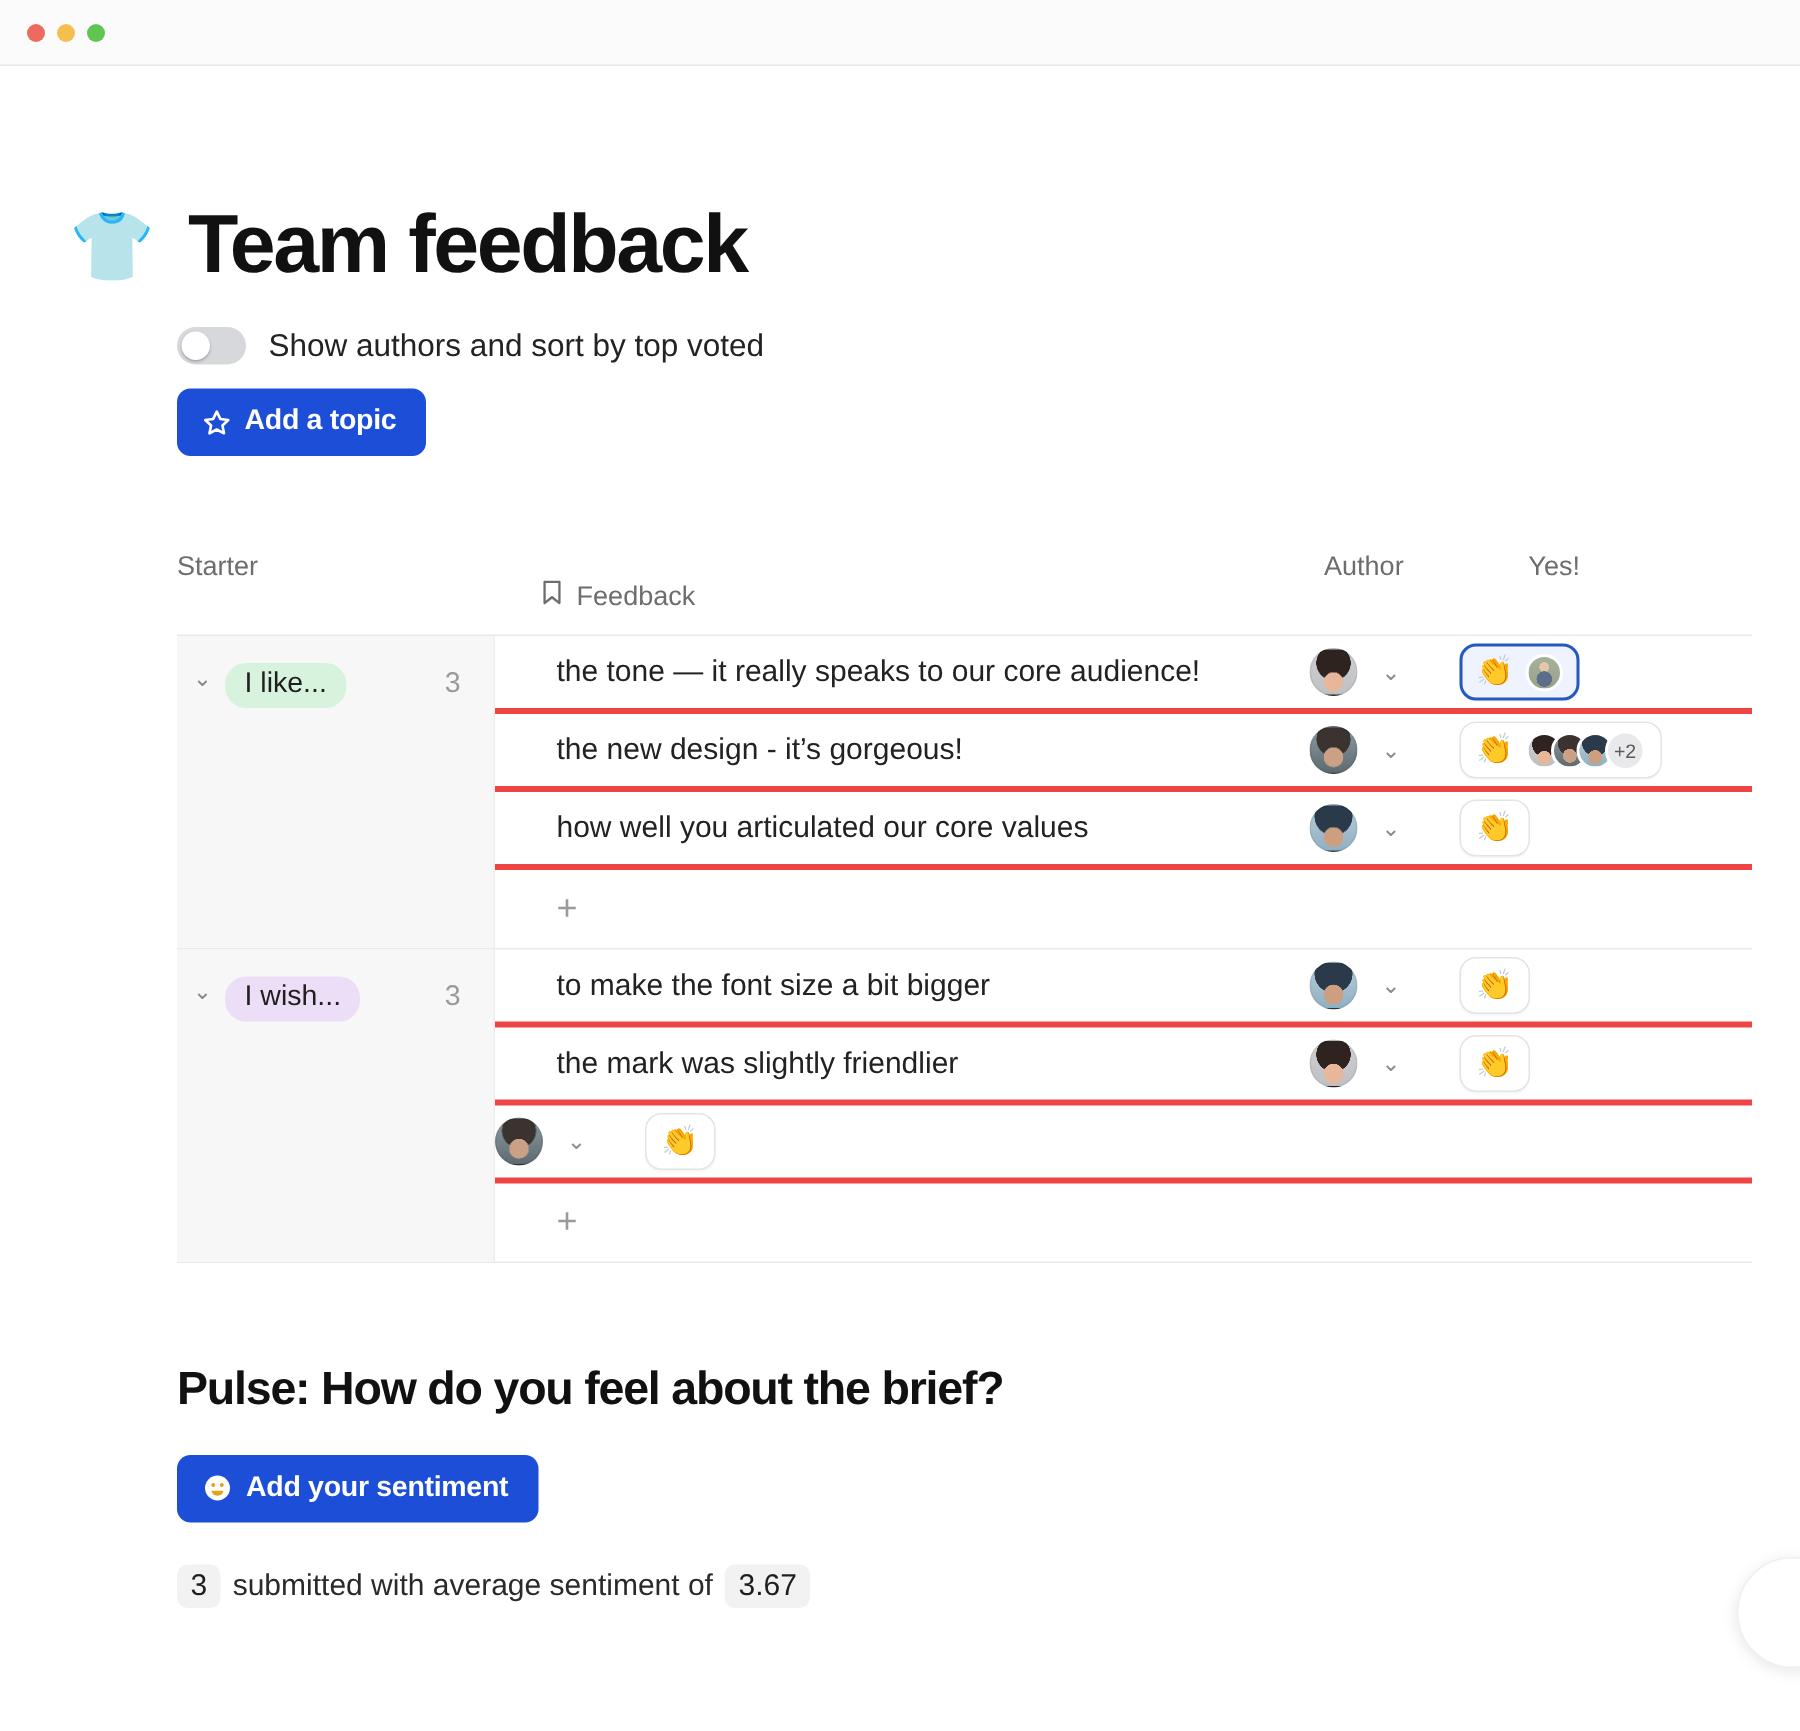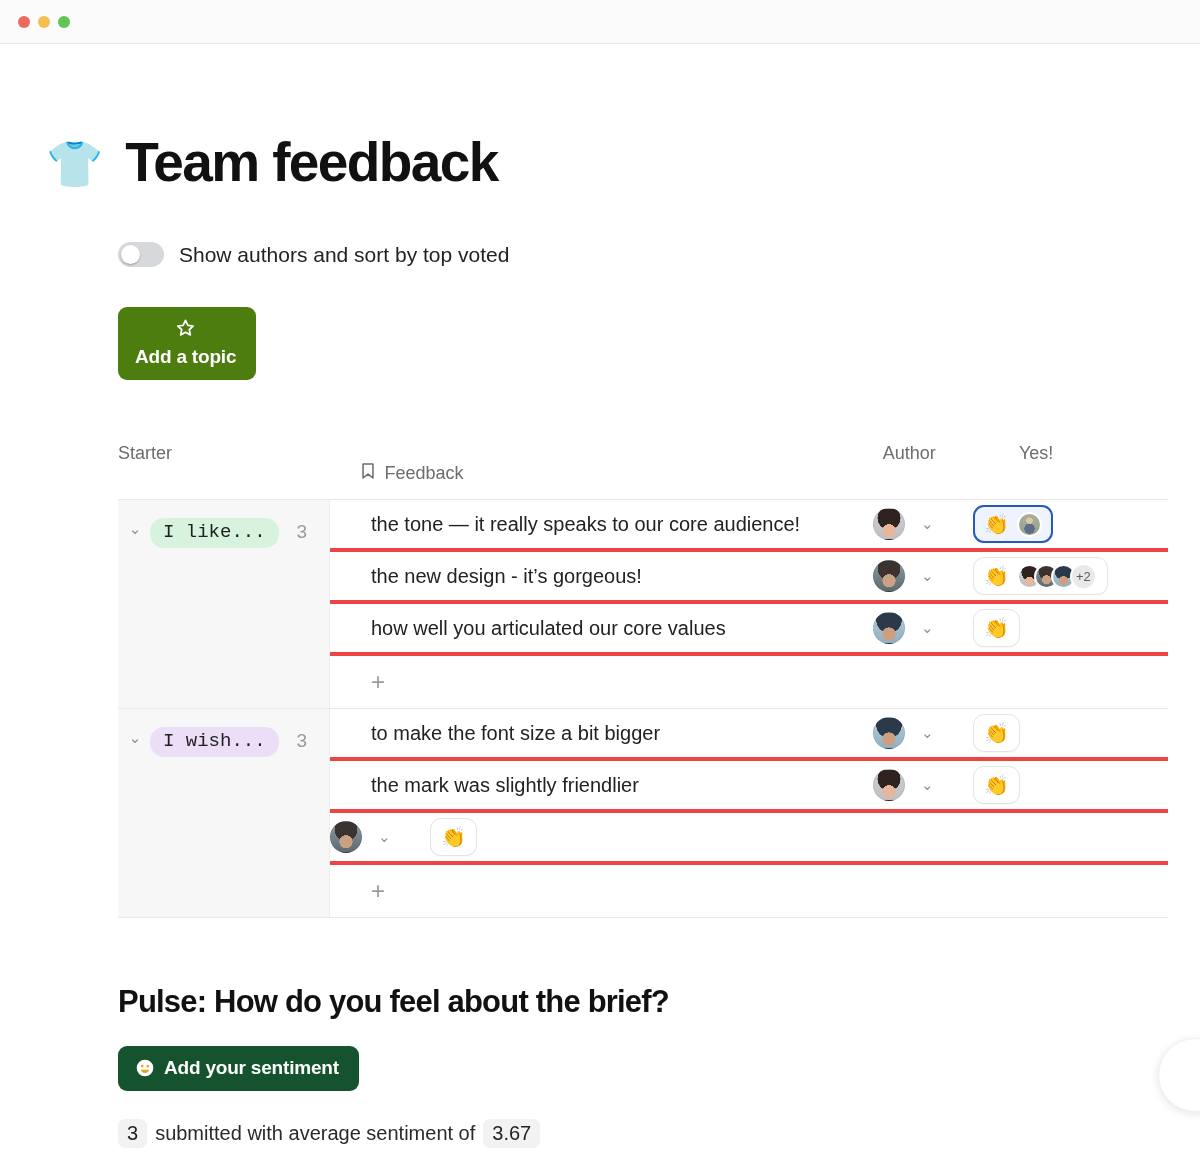--- a/index.html
+++ b/index.html
@@ -44,21 +44,21 @@
     color: #111111;
     text-align: center;
   }
 
   .controls { padding-left: 118px; }
 
   .toggle-row {
     display: flex;
     align-items: center;
     gap: 15px;
-    margin-top: 48px;
+    margin-top: 24px;
   }
   .switch {
     width: 46px; height: 25px;
     border-radius: 14px;
     background: #d6d8dc;
     position: relative;
     flex: none;
     cursor: pointer;
   }
   .switch::after {
@@ -79,27 +79,26 @@
     border: none;
     border-radius: 9px;
     color: #ffffff;
     font-size: 19px;
     font-weight: 700;
     font-family: inherit;
     cursor: pointer;
     letter-spacing: -0.2px;
   }
   .btn-add-topic {
-    background: #4d7c0f;
+    background: #1d4ed8;
     padding: 11px 20px 12px 17px;
-    margin-top: 40px;
-    flex-direction: column;
+    margin-top: 16px;
   }
   .btn-sentiment {
-    background: #14532d;
+    background: #1d4ed8;
     padding: 11px 20px 12px 17px;
     margin-top: 26px;
   }
   .btn svg { display: block; }
 
   
   .table { margin: 42px 0 0 118px; width: 1050px; }
 
   .thead {
     display: flex;
@@ -141,21 +140,20 @@
     cursor: pointer;
     flex: none;
   }
   .chip {
     display: inline-block;
     border-radius: 14px;
     padding: 3px 13px 5px;
     font-size: 19px;
     color: #1f1f1f;
     white-space: nowrap;
-    font-family: Liberation Mono, monospace;
   }
   .chip-count {
     font-size: 19px;
     color: #9a9a9a;
     margin-left: auto;
     padding-right: 22px;
     line-height: 28px;
   }
 
   .rows { flex: 1; }

